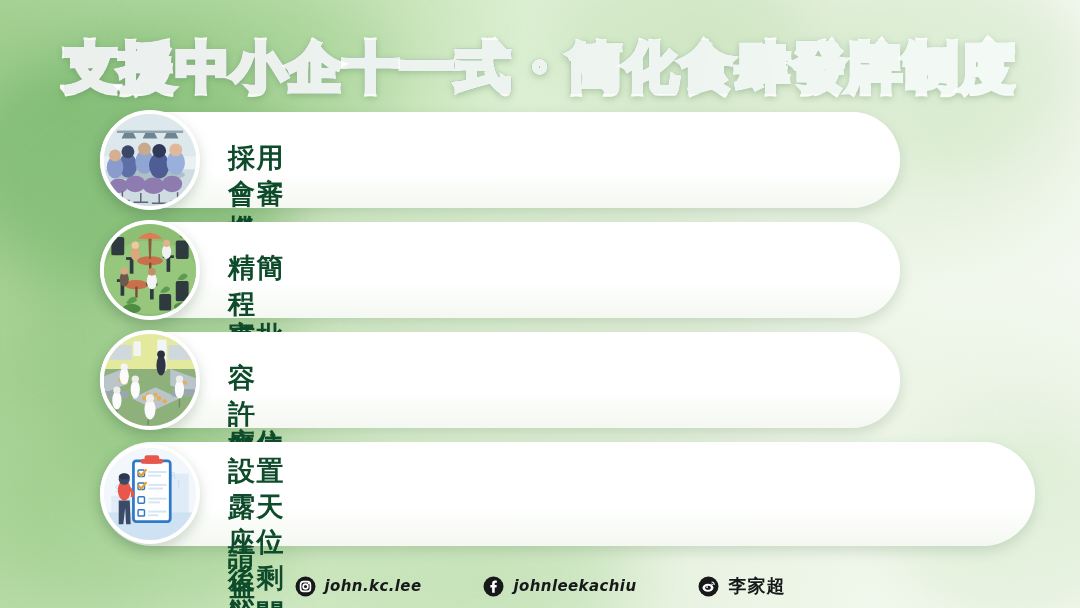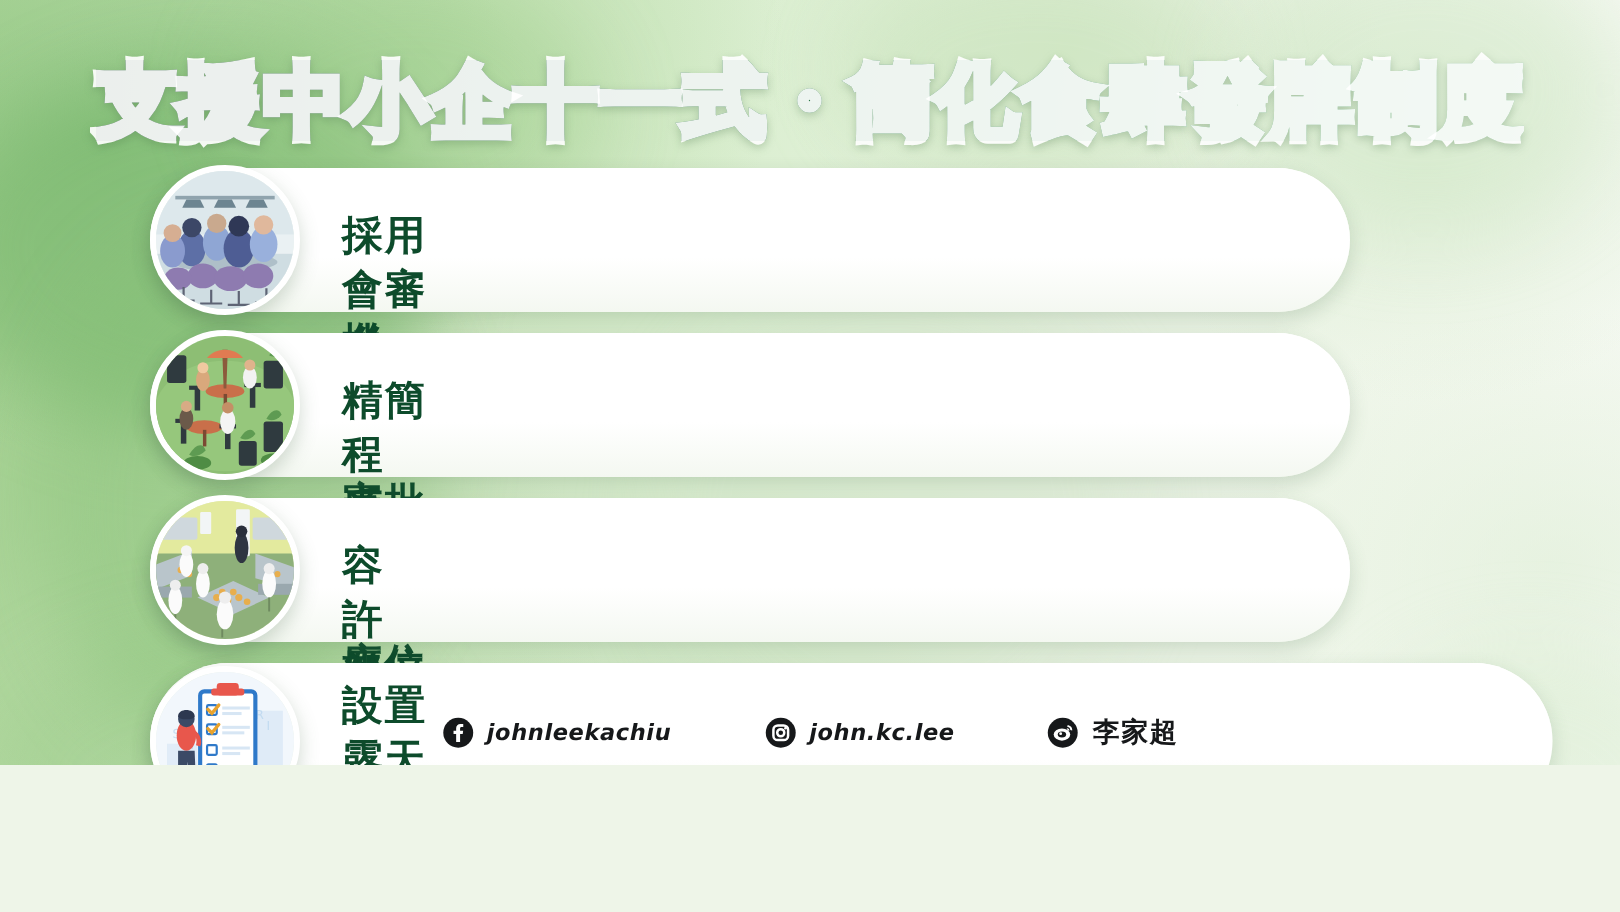--- a/index.html
+++ b/index.html
@@ -2,21 +2,21 @@
 <html><head>
 <meta charset="utf-8">
 <style>
   html,body{margin:0;padding:0;}
   body{
     width:1080px;height:608px;overflow:hidden;
     font-family:"Liberation Sans", sans-serif;
     background:#eef5e8;
   }
   #poster{
-    position:relative;width:1080px;height:510px;overflow:hidden;
+    position:relative;width:1080px;height:608px;overflow:hidden;
     background:
       radial-gradient(ellipse 420px 300px at 6% 18%, rgba(126,188,116,.62), rgba(126,188,116,0) 70%),
       radial-gradient(ellipse 300px 420px at 2% 62%, rgba(150,201,132,.58), rgba(150,201,132,0) 72%),
       radial-gradient(ellipse 340px 260px at 26% 8%, rgba(168,213,150,.55), rgba(168,213,150,0) 72%),
       radial-gradient(ellipse 260px 240px at 20% 82%, rgba(176,216,158,.5), rgba(176,216,158,0) 72%),
       radial-gradient(ellipse 300px 200px at 44% 96%, rgba(196,226,182,.5), rgba(196,226,182,0) 75%),
       radial-gradient(ellipse 280px 180px at 66% 6%, rgba(205,229,192,.55), rgba(205,229,192,0) 75%),
       radial-gradient(ellipse 260px 200px at 88% 22%, rgba(214,234,204,.6), rgba(214,234,204,0) 78%),
       radial-gradient(ellipse 300px 220px at 96% 74%, rgba(222,238,214,.6), rgba(222,238,214,0) 78%),
       linear-gradient(100deg, #b4d9a0 0%, #cbe5bc 22%, #dcefd2 45%, #e9f3e2 66%, #f1f7ec 84%, #f5f9f2 100%);
@@ -321,35 +321,35 @@
     </svg>
         </div>
       </div>
     </div>
 
   <div id="footer">
       <div class="social">
         <span class="glyph">
     <svg viewBox="0 0 24 24">
             <circle cx="12" cy="12" r="11.4" fill="#16181a"></circle>
-    <path d="M13.4 19v-6h2l.35-2.6h-2.35V8.9c0-.72.22-1.2 1.26-1.2h1.15V5.35C15.42 5.3 14.6 5.25 13.7 5.25c-2.02 0-3.3 1.18-3.3 3.36V10.4H8.4V13h2v6z" fill="#ffffff"></path>
-          </svg>
-        </span>
-        <span class="handle">johnleekachiu</span>
-      </div>
-      <div class="social">
-        <span class="glyph">
-    <svg viewBox="0 0 24 24">
-            <circle cx="12" cy="12" r="11.4" fill="#16181a"></circle>
     <rect x="6.4" y="6.4" width="11.2" height="11.2" rx="3.4" fill="none" stroke="#ffffff" stroke-width="1.9"></rect>
     <circle cx="12" cy="12" r="2.7" fill="none" stroke="#ffffff" stroke-width="1.9"></circle>
     <circle cx="15.6" cy="8.5" r="1" fill="#ffffff"></circle>
           </svg>
         </span>
         <span class="handle">john.kc.lee</span>
+      </div>
+      <div class="social">
+        <span class="glyph">
+    <svg viewBox="0 0 24 24">
+            <circle cx="12" cy="12" r="11.4" fill="#16181a"></circle>
+    <path d="M13.4 19v-6h2l.35-2.6h-2.35V8.9c0-.72.22-1.2 1.26-1.2h1.15V5.35C15.42 5.3 14.6 5.25 13.7 5.25c-2.02 0-3.3 1.18-3.3 3.36V10.4H8.4V13h2v6z" fill="#ffffff"></path>
+          </svg>
+        </span>
+        <span class="handle">johnleekachiu</span>
       </div>
       <div class="social">
         <span class="glyph">
     <svg viewBox="0 0 24 24">
             <circle cx="12" cy="12" r="11.4" fill="#16181a"></circle>
     <ellipse cx="11.4" cy="13.4" rx="6.3" ry="4.6" fill="#ffffff"></ellipse>
     <ellipse cx="11.4" cy="13.4" rx="3.2" ry="2.3" fill="#16181a"></ellipse>
     <circle cx="10.4" cy="12.7" r="1.1" fill="#ffffff"></circle>
     <path d="M15.6 6.2c2.2 0 3.9 1.8 3.6 4l-1.5-.25c.2-1.4-.8-2.5-2.2-2.4z" fill="#ffffff"></path>
     <path d="M15.3 8.5c1.1 0 1.9.9 1.75 2l-1.3-.22c.08-.55-.3-.95-.85-.9z" fill="#ffffff"></path>

